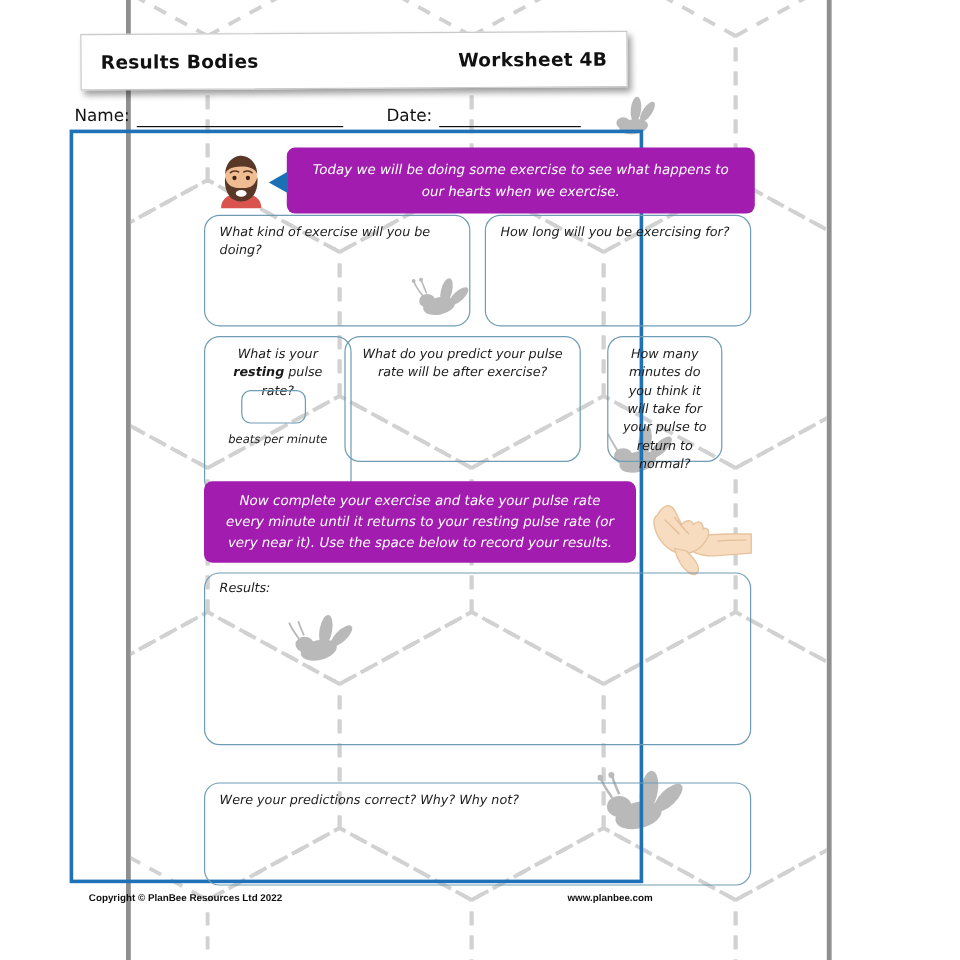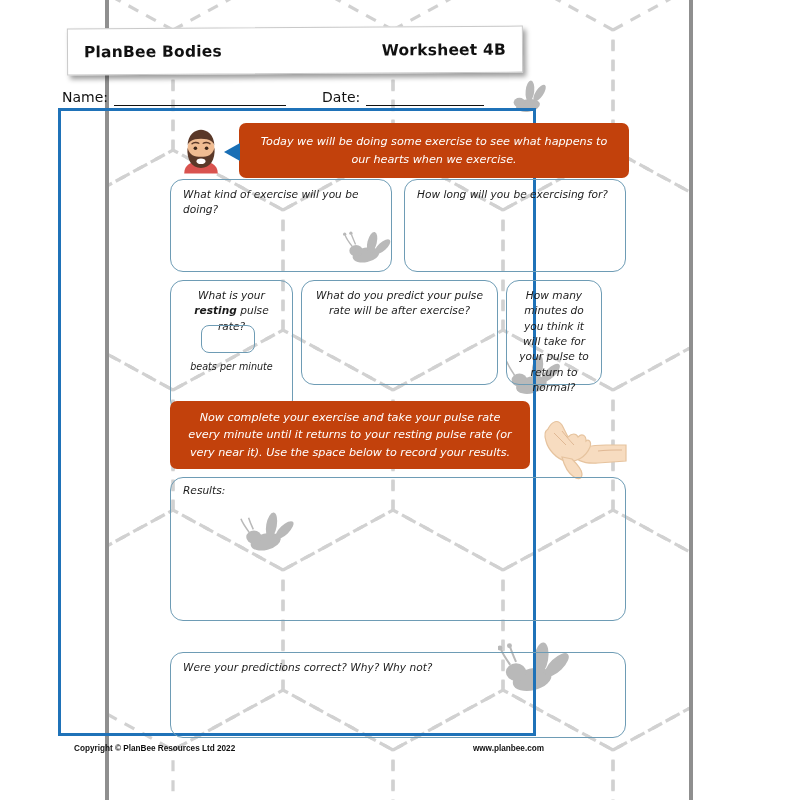--- a/index.html
+++ b/index.html
@@ -91,21 +91,21 @@
     position: absolute;
     left: 58px; top: 108px;
     width: 478px; height: 628px;
     border: 3px solid #1F72B8;
     background: transparent;
   }
 
   
   .banner {
     position: absolute;
-    background: #c2410c;
+    background: #a21caf;
     border-radius: 7px;
     color: #ffffff;
     font-family: "DejaVu Sans", sans-serif;
     font-style: italic;
     font-size: 11.2px;
     line-height: 1.55;
     text-align: center;
     display: flex; align-items: center; justify-content: center;
     padding: 6px 14px;
   }
@@ -157,21 +157,21 @@
     font-size: 10.6px;
     line-height: 1.45;
     color: #1b1b1b;
   }
   .qtext.center { text-align: center; }
 
   .box-r1a { left: 170px; top: 179px; width: 222px; height: 93px; }
   .box-r1b { left: 404px; top: 179px; width: 222px; height: 93px; }
 
   .box-r2a { left: 170px; top: 280px; width: 123px; height: 133px; }
-  .box-r2b { left: 301px; top: 280px; width: 197px; height: 105px; }
+  .box-r2b { left: 287px; top: 280px; width: 197px; height: 105px; }
   .box-r2c { left: 506px; top: 280px; width: 96px; height: 105px; }
 
   .box-results { left: 170px; top: 477px; width: 456px; height: 144px; }
   .box-final   { left: 170px; top: 652px; width: 456px; height: 86px; }
 
   
   .pulse-box {
     position: absolute;
     left: 30px; top: 44px;
     width: 54px; height: 28px;
@@ -310,21 +310,21 @@
           <path d="M24 30 C20 21, 18 16, 16 10"></path>
         </g>
         <circle cx="2" cy="11" r="3.4" fill="#b9b9b9"></circle>
         <circle cx="15" cy="8" r="3.4" fill="#b9b9b9"></circle>
       </svg>
 
     </div>
   </div>
 
   <div class="title-plate">
-    <div class="title-left">PlanBee Bodies</div>
+    <div class="title-left">Results Bodies</div>
     <div class="title-right">Worksheet 4B</div>
   </div>
 
   <div class="namedate">
     <span class="nd-label">Name:</span>
     <span class="nd-rule nd-name-rule"></span>
     <span class="nd-gap"></span>
     <span class="nd-label">Date:</span>
     <span class="nd-rule nd-date-rule"></span>
   </div>

